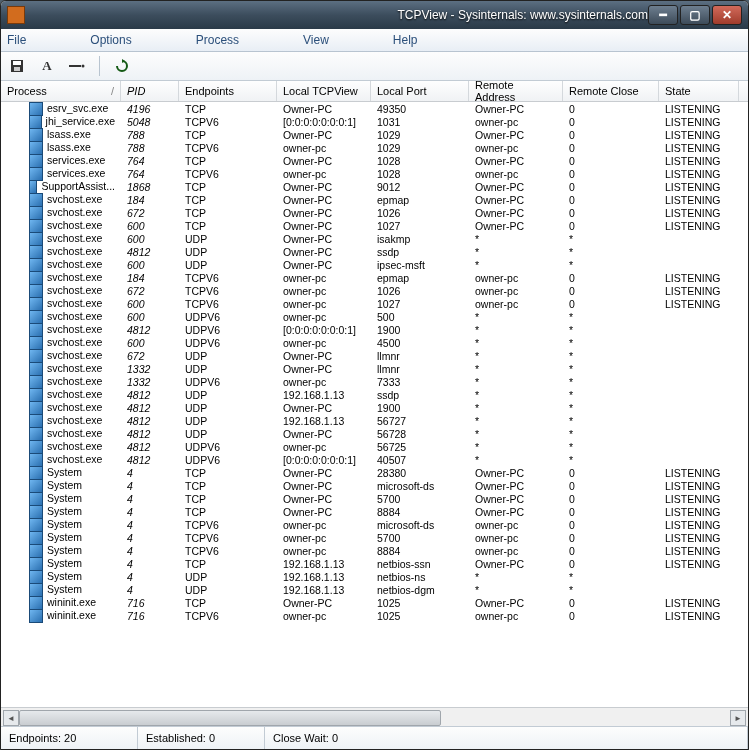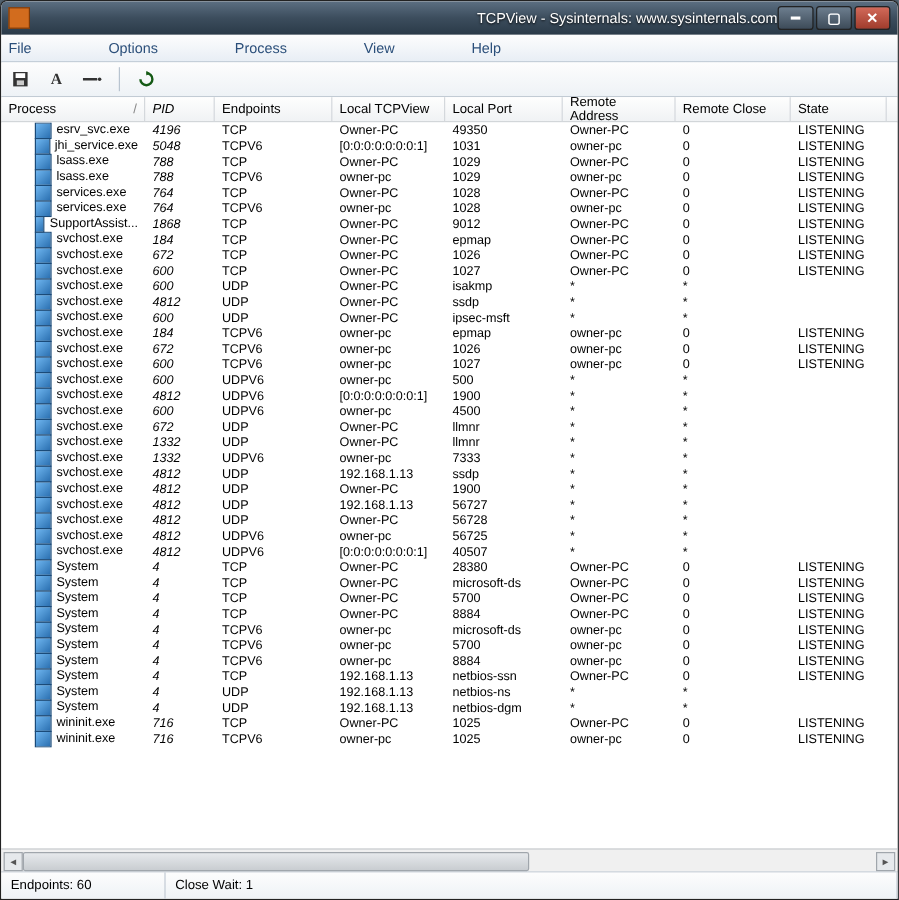--- a/index.html
+++ b/index.html
@@ -753,17 +753,18 @@
       </div>
     </div>
 
   <div class="hscroll">
     <div class="arrow left">◄</div>
     <div class="thumb"></div>
     <div class="arrow right">►</div>
   </div>
 
   <div class="statusbar">
-    <div class="pane" style="width:120px;">Endpoints: 60</div>
-    <div class="pane" style="flex:1;">Close Wait: 1</div>
+    <div class="pane" style="width:120px;">Endpoints: 20</div>
+    <div class="pane" style="width:110px;">Established: 0</div>
+    <div class="pane" style="flex:1;">Close Wait: 0</div>
   </div>
 
 </div>
 
 </body></html>

